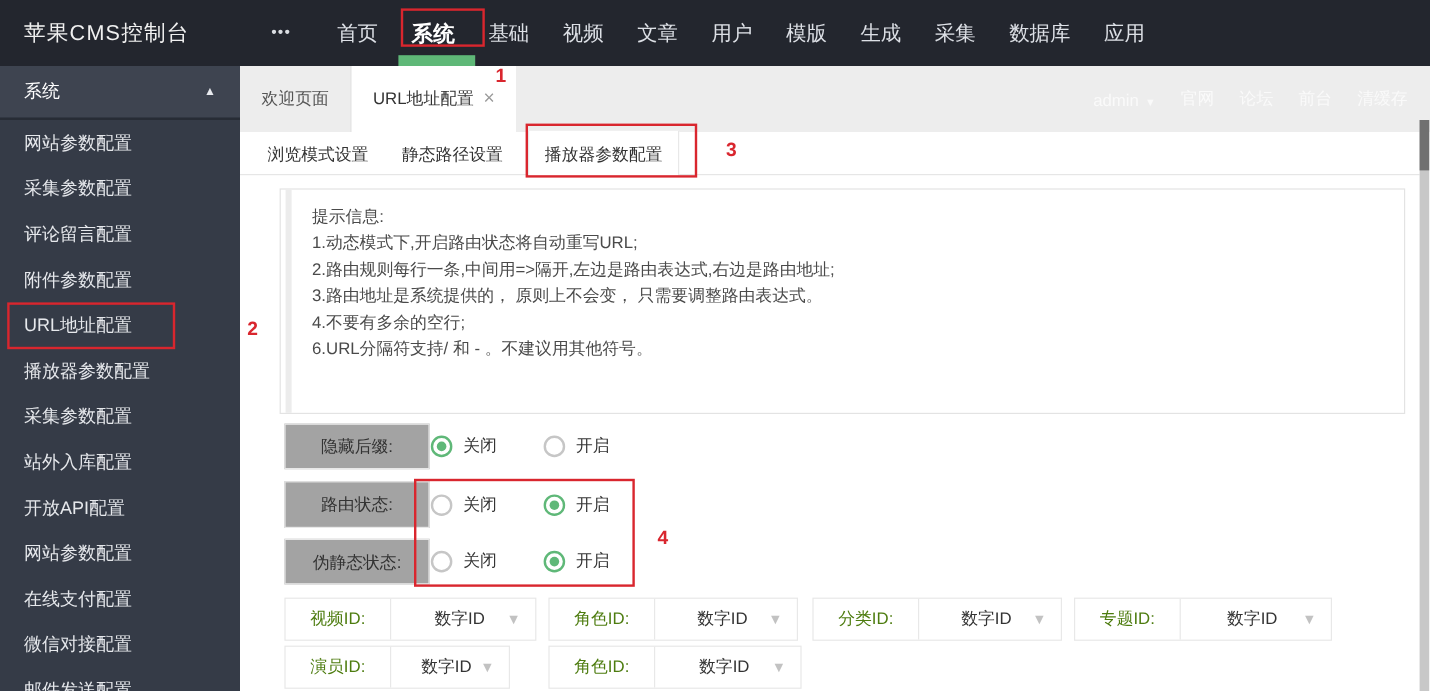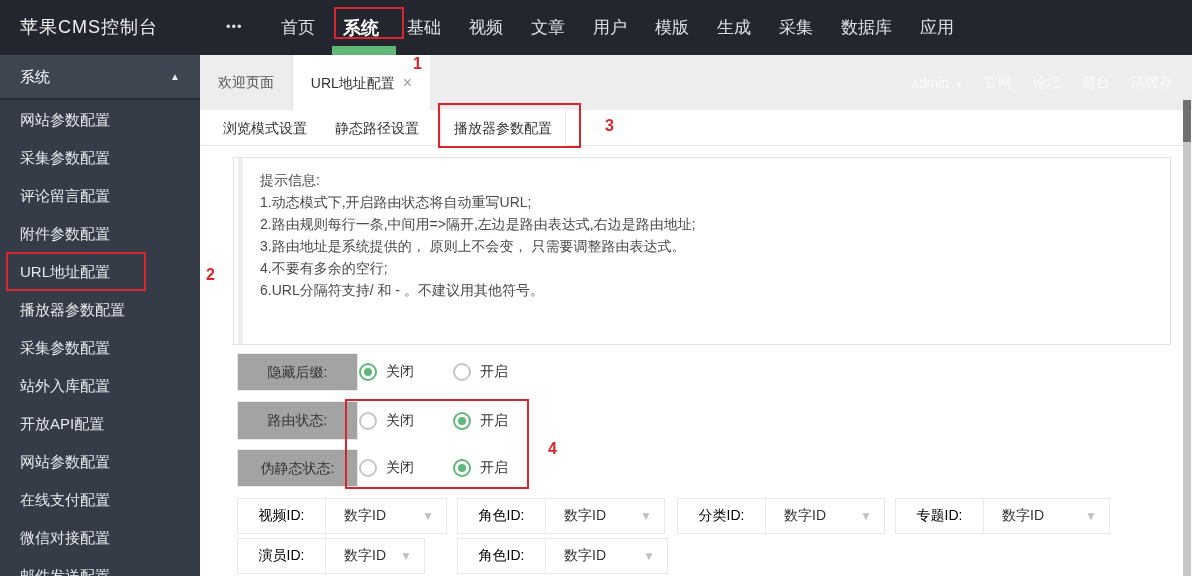--- a/index.html
+++ b/index.html
@@ -48,22 +48,22 @@
   .flabel { left:237px; width:121px; border:1px solid #E8E8E8; background:#a3a3a3; text-align:center; font-size:14px; color:#333; }
   .radio-opt { display:flex; align-items:center; gap:9px; cursor:pointer; }
   .rdot { width:18px; height:18px; border-radius:50%; background:#fff; position:relative; flex:0 0 18px; }
   .rdot.off { border:2px solid #C6C6C6; }
   .rdot.on  { border:2px solid #5FB878; }
   .rdot.on::after { content:""; position:absolute; left:3px; top:3px; width:8px; height:8px; border-radius:50%; background:#5FB878; }
   .ropt-label { font-size:14px; color:#333; }
 
   
   .idgroup { height:36px; border:1px solid #E8E8E8; background:#fff; display:flex; align-items:stretch; }
-  .idgroup .glabel { flex:0 0 88px; border-right:1px solid #E8E8E8; display:flex; align-items:center; justify-content:center; font-size:14px; color:#000000; }
-  .idgroup .gselect { flex:1; display:flex; align-items:center; padding:0 12px 0 18px; cursor:pointer; }
+  .idgroup .glabel { flex:0 0 88px; border-right:1px solid #E8E8E8; display:flex; align-items:center; justify-content:center; font-size:14px; color:#4d7c0f; }
+  .idgroup .gselect { flex:1; display:flex; align-items:center; padding:0 12px 0 18px; cursor:pointer;text-align:center; }
   .idgroup .gval { font-size:14px; color:#333; flex:1; }
   .idgroup .gcaret { color:#C2C2C2; font-size:12px; }
 
   
   .ann-box { border:2px solid #D9262E; background:transparent; z-index:5; pointer-events:none; }
   .ann-num { color:#D9262E; font-weight:bold; font-size:16px; z-index:5; }
 
   
   .scroll-track { left:1183px; top:100px; width:8px; height:476px; background:#C8C8C8; }
   .scroll-thumb { left:1183px; top:100px; width:8px; height:42px; background:#707070; cursor:pointer; }

